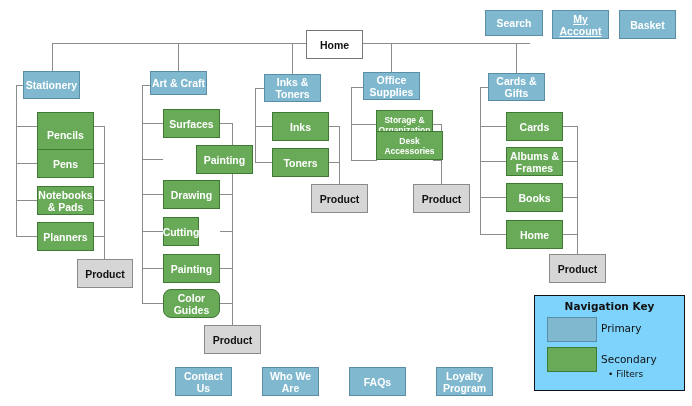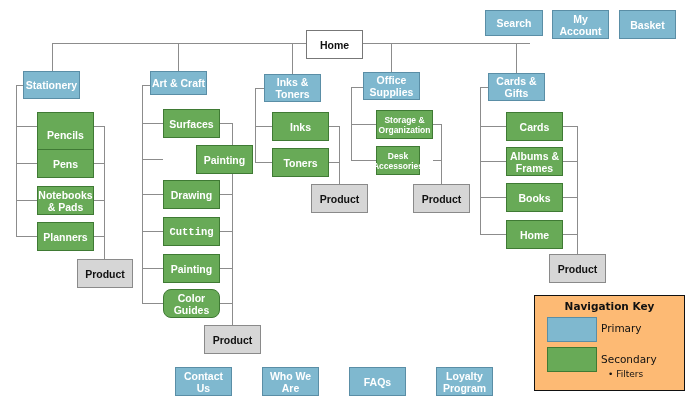--- a/index.html
+++ b/index.html
@@ -8,21 +8,21 @@
     position:absolute; box-sizing:border-box;
     display:flex; align-items:center; justify-content:center; text-align:center;
     font-weight:bold; font-size:10.5px; line-height:12px; white-space:pre-line;
   }
   .primary { background:#7fb8cf; border:1px solid #5a8ea6; color:#ffffff; }
   .secondary { background:#68aa57; border:1px solid #3f7a34; color:#ffffff; }
   .secondary.small { font-size:8.5px; line-height:10px; }
   .product { background:#d6d6d6; border:1px solid #8a8a8a; color:#111111; }
   .home { background:#ffffff; border:1px solid #777777; color:#111111; }
   .line { position:absolute; background:#8c8c8c; }
-  .key { position:absolute; left:534px; top:295px; width:151px; height:96px; box-sizing:border-box; border:1.5px solid #111; background:#fdba74; }
+  .key { position:absolute; left:534px; top:295px; width:151px; height:96px; box-sizing:border-box; border:1.5px solid #111; background:#7dd3fc; }
   .key-title { position:absolute; left:0; right:0; top:4px; text-align:center; font-family:"DejaVu Sans", sans-serif; font-weight:bold; font-size:10.5px; color:#111; }
   .key-swatch { position:absolute; left:12px; width:50px; height:25px; box-sizing:border-box; }
   .key-label { position:absolute; font-family:"DejaVu Sans", sans-serif; font-size:10.5px; color:#111; }
   .key-sub { position:absolute; font-family:"DejaVu Sans", sans-serif; font-size:9px; color:#111; }
 </style>
 </head>
 <body>
 
 <div class="line" style="left:52px; top:43px; width:478px; height:1px;"></div>
 <div class="line" style="left:52px; top:43px; width:1px; height:29px;"></div>
@@ -83,21 +83,21 @@
 <div class="line" style="left:480px; top:234px; width:26px; height:1px;"></div>
 <div class="line" style="left:577px; top:126px; width:1px; height:129px;"></div>
 <div class="line" style="left:563px; top:126px; width:14px; height:1px;"></div>
 <div class="line" style="left:563px; top:161px; width:14px; height:1px;"></div>
 <div class="line" style="left:563px; top:197px; width:14px; height:1px;"></div>
 <div class="line" style="left:563px; top:234px; width:14px; height:1px;"></div>
 
 <div class="node home" style="left:306px; top:30px; width:57px; height:29px;">Home</div>
 
 <div class="node primary" style="left:485px; top:10px; width:58px; height:26px;">Search</div>
-<div class="node primary" style="left:552px; top:10px; width:57px; height:29px;">My
+<div class="node primary" style="left:552px; top:10px; width:57px; height:29px;text-decoration:underline;">My
 Account</div>
 <div class="node primary" style="left:619px; top:10px; width:57px; height:29px;">Basket</div>
 
 <div class="node primary" style="left:23px; top:71px; width:57px; height:28px;">Stationery</div>
 <div class="node primary" style="left:150px; top:71px; width:57px; height:24px;">Art &amp; Craft</div>
 <div class="node primary" style="left:264px; top:74px; width:57px; height:28px;">Inks &amp;
 Toners</div>
 <div class="node primary" style="left:363px; top:72px; width:57px; height:28px;">Office
 Supplies</div>
 <div class="node primary" style="left:488px; top:73px; width:57px; height:28px;">Cards &amp;
@@ -106,33 +106,33 @@
 <div class="node secondary" style="left:37px; top:112px; width:57px; height:45px;">Pencils</div>
 <div class="node secondary" style="left:37px; top:149px; width:57px; height:29px;">Pens</div>
 <div class="node secondary" style="left:37px; top:186px; width:57px; height:29px;">Notebooks
 &amp; Pads</div>
 <div class="node secondary" style="left:37px; top:222px; width:57px; height:29px;">Planners</div>
 <div class="node product" style="left:77px; top:259px; width:56px; height:29px;">Product</div>
 
 <div class="node secondary" style="left:163px; top:109px; width:57px; height:29px;">Surfaces</div>
 <div class="node secondary" style="left:163px; top:145px; width:57px; height:29px;margin-left:33px;">Painting</div>
 <div class="node secondary" style="left:163px; top:180px; width:57px; height:29px;">Drawing</div>
-<div class="node secondary" style="left:163px; top:217px; width:57px; height:29px;font-family:Liberation Mono, monospace;">Cutting</div>
+<div class="node secondary" style="left:163px; top:217px; width:36px; height:29px;">Cutting</div>
 <div class="node secondary" style="left:163px; top:254px; width:57px; height:29px;">Painting</div>
 <div class="node secondary" style="left:163px; top:289px; width:57px; height:29px;border-radius:8px;">Color
 Guides</div>
 <div class="node product" style="left:204px; top:325px; width:57px; height:29px;">Product</div>
 
 <div class="node secondary" style="left:272px; top:112px; width:57px; height:29px;">Inks</div>
 <div class="node secondary" style="left:272px; top:148px; width:57px; height:29px;">Toners</div>
 <div class="node product" style="left:311px; top:184px; width:57px; height:29px;">Product</div>
 
 <div class="node secondary small" style="left:376px; top:110px; width:57px; height:29px;">Storage &amp;
 Organization</div>
-<div class="node secondary small" style="left:376px; top:146px; width:44px; height:29px;">Desk
+<div class="node secondary small" style="left:376px; top:131px; width:67px; height:29px;">Desk
 Accessories</div>
 <div class="node product" style="left:413px; top:184px; width:57px; height:29px;">Product</div>
 
 <div class="node secondary" style="left:506px; top:112px; width:57px; height:29px;">Cards</div>
 <div class="node secondary" style="left:506px; top:147px; width:57px; height:29px;">Albums &amp;
 Frames</div>
 <div class="node secondary" style="left:506px; top:183px; width:57px; height:29px;">Books</div>
 <div class="node secondary" style="left:506px; top:220px; width:57px; height:29px;">Home</div>
 <div class="node product" style="left:549px; top:254px; width:57px; height:29px;">Product</div>
 

